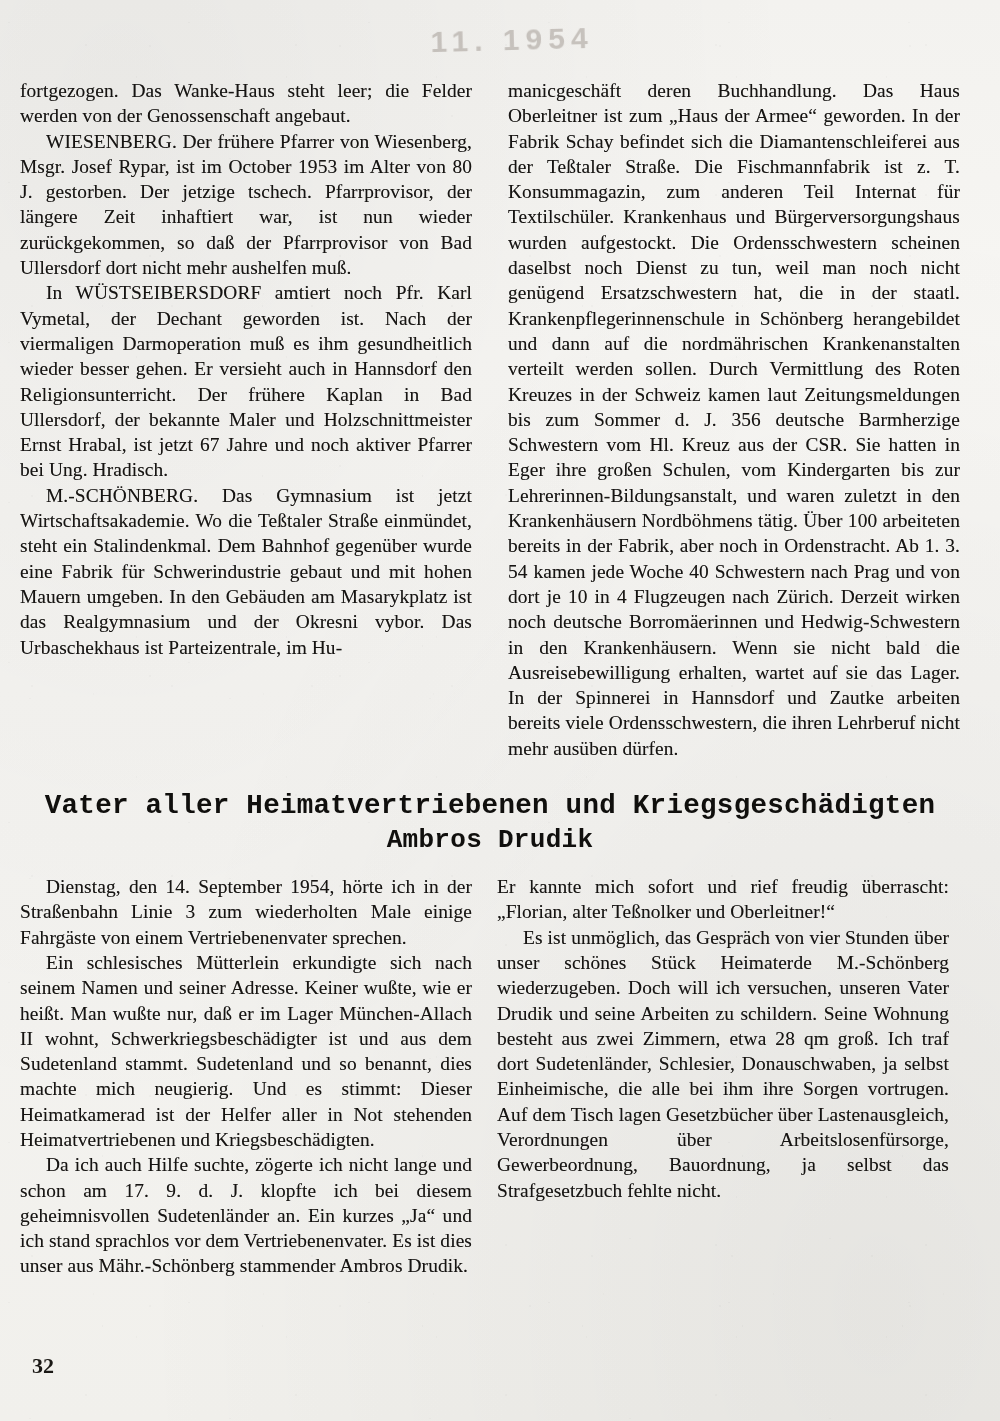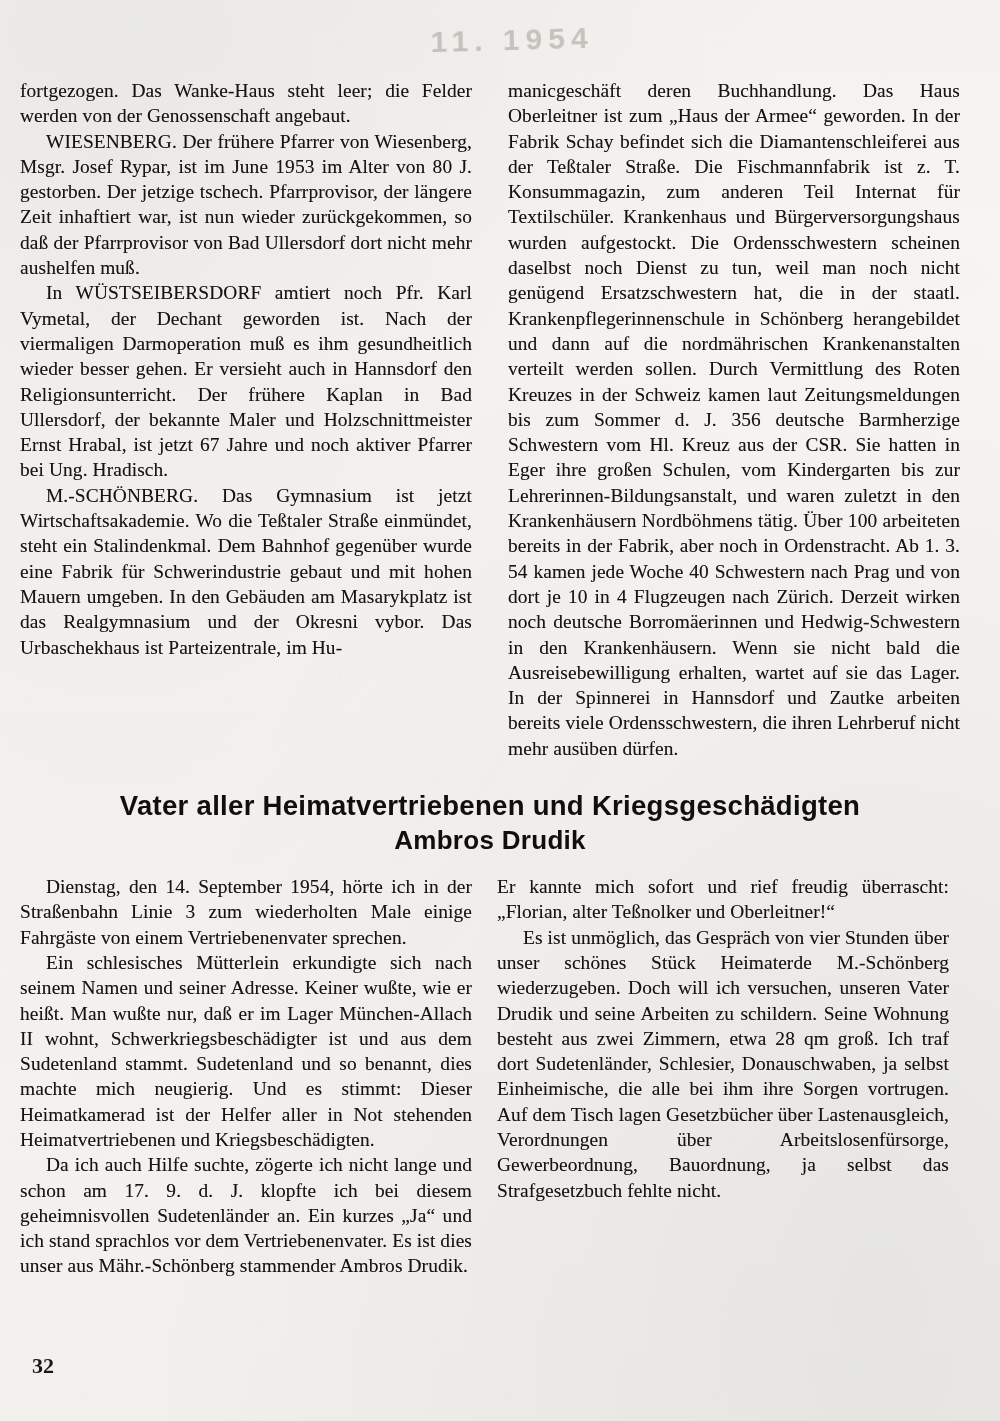--- a/index.html
+++ b/index.html
@@ -83,21 +83,21 @@
     line-height: 25.3px;
     hyphens: manual;
     letter-spacing: .1px;
   }
   p.indent { text-indent: 26px; }
 
   
   .article-head {
     margin-top: 28px;
     text-align: center;
-    font-family: Liberation Sans, sans-serif;
+    font-family: Liberation Mono, monospace;
     font-weight: 700;
     color: #100f0d;
   }
   .article-head .line1 {
     font-size: 27.5px;
     letter-spacing: .3px;
     line-height: 34px;
     white-space: nowrap;
   }
   .article-head .line2 {
@@ -128,21 +128,21 @@
 <div class="page"></div>
 <div class="grain"></div>
 
 <div class="stamp">11. 1954</div>
 
 <div class="content">
 
   <div class="cols">
     <div class="col">
       <p>fortgezogen. Das Wanke-Haus steht leer; die Felder werden von der Genossenschaft angebaut.</p>
-      <p class="indent">WIESENBERG. Der frühere Pfarrer von Wiesenberg, Msgr. Josef Rypar, ist im June 1953 im Alter von 80 J. gestorben. Der jetzige tschech. Pfarrprovisor, der längere Zeit inhaftiert war, ist nun wieder zurückgekommen, so daß der Pfarrprovisor von Bad Ullersdorf dort nicht mehr aushelfen muß.</p>
+      <p class="indent">WIESENBERG. Der frühere Pfarrer von Wiesenberg, Msgr. Josef Rypar, ist im October 1953 im Alter von 80 J. gestorben. Der jetzige tschech. Pfarrprovisor, der längere Zeit inhaftiert war, ist nun wieder zurückgekommen, so daß der Pfarrprovisor von Bad Ullersdorf dort nicht mehr aushelfen muß.</p>
       <p class="indent">In WÜSTSEIBERSDORF amtiert noch Pfr. Karl Vymetal, der Dechant geworden ist. Nach der viermaligen Darmoperation muß es ihm gesundheitlich wieder besser gehen. Er versieht auch in Hannsdorf den Religionsunterricht. Der frühere Kaplan in Bad Ullersdorf, der bekannte Maler und Holzschnittmeister Ernst Hrabal, ist jetzt 67 Jahre und noch aktiver Pfarrer bei Ung. Hradisch.</p>
       <p class="indent">M.-SCHÖNBERG. Das Gymnasium ist jetzt Wirtschaftsakademie. Wo die Teßtaler Straße einmündet, steht ein Stalindenkmal. Dem Bahnhof gegenüber wurde eine Fabrik für Schwerindustrie gebaut und mit hohen Mauern umgeben. In den Gebäuden am Masarykplatz ist das Realgymnasium und der Okresni vybor. Das Urbaschekhaus ist Parteizentrale, im Hu-</p>
     </div>
     <div class="col">
       <p>manicgeschäft deren Buchhandlung. Das Haus Oberleitner ist zum „Haus der Armee“ geworden. In der Fabrik Schay befindet sich die Diamantenschleiferei aus der Teßtaler Straße. Die Fischmannfabrik ist z. T. Konsummagazin, zum anderen Teil Internat für Textilschüler. Krankenhaus und Bürgerversorgungshaus wurden aufgestockt. Die Ordensschwestern scheinen daselbst noch Dienst zu tun, weil man noch nicht genügend Ersatzschwestern hat, die in der staatl. Krankenpflegerinnenschule in Schönberg herangebildet und dann auf die nordmährischen Krankenanstalten verteilt werden sollen. Durch Vermittlung des Roten Kreuzes in der Schweiz kamen laut Zeitungsmeldungen bis zum Sommer d. J. 356 deutsche Barmherzige Schwestern vom Hl. Kreuz aus der CSR. Sie hatten in Eger ihre großen Schulen, vom Kindergarten bis zur Lehrerinnen-Bildungsanstalt, und waren zuletzt in den Krankenhäusern Nordböhmens tätig. Über 100 arbeiteten bereits in der Fabrik, aber noch in Ordenstracht. Ab 1. 3. 54 kamen jede Woche 40 Schwestern nach Prag und von dort je 10 in 4 Flugzeugen nach Zürich. Derzeit wirken noch deutsche Borromäerinnen und Hedwig-Schwestern in den Krankenhäusern. Wenn sie nicht bald die Ausreisebewilligung erhalten, wartet auf sie das Lager. In der Spinnerei in Hannsdorf und Zautke arbeiten bereits viele Ordensschwestern, die ihren Lehrberuf nicht mehr ausüben dürfen.</p>
     </div>
   </div>
 
   <div class="article-head">
     <div class="line1">Vater aller Heimatvertriebenen und Kriegsgeschädigten</div>

